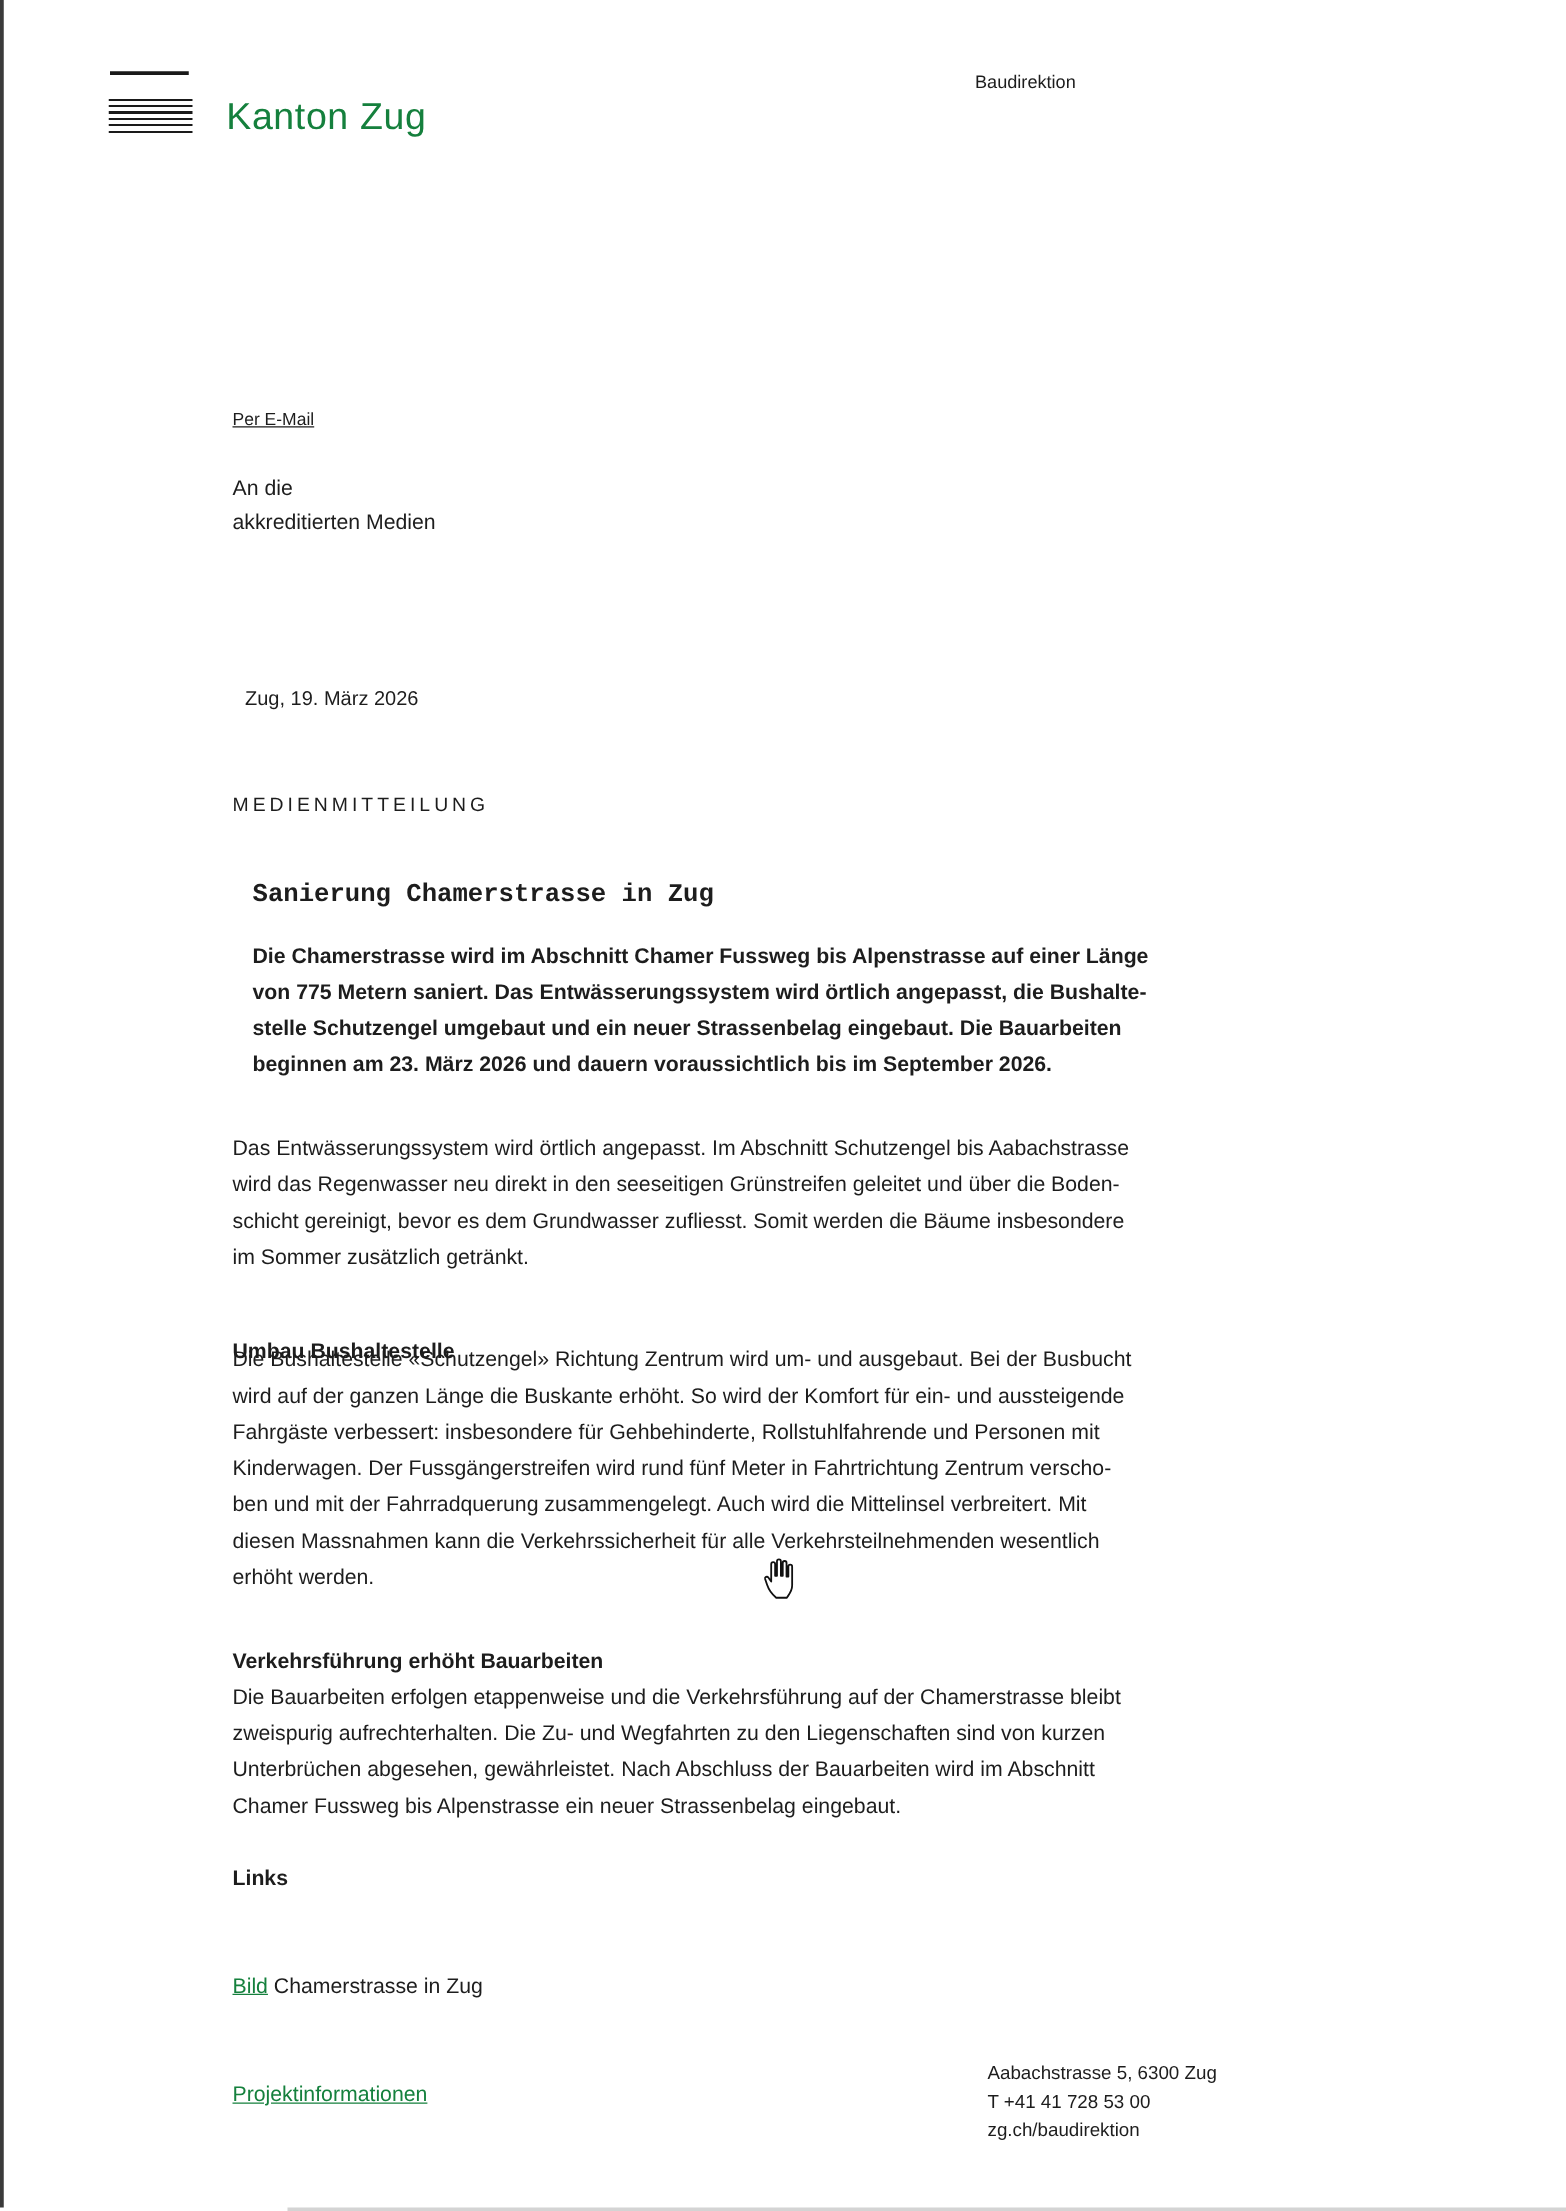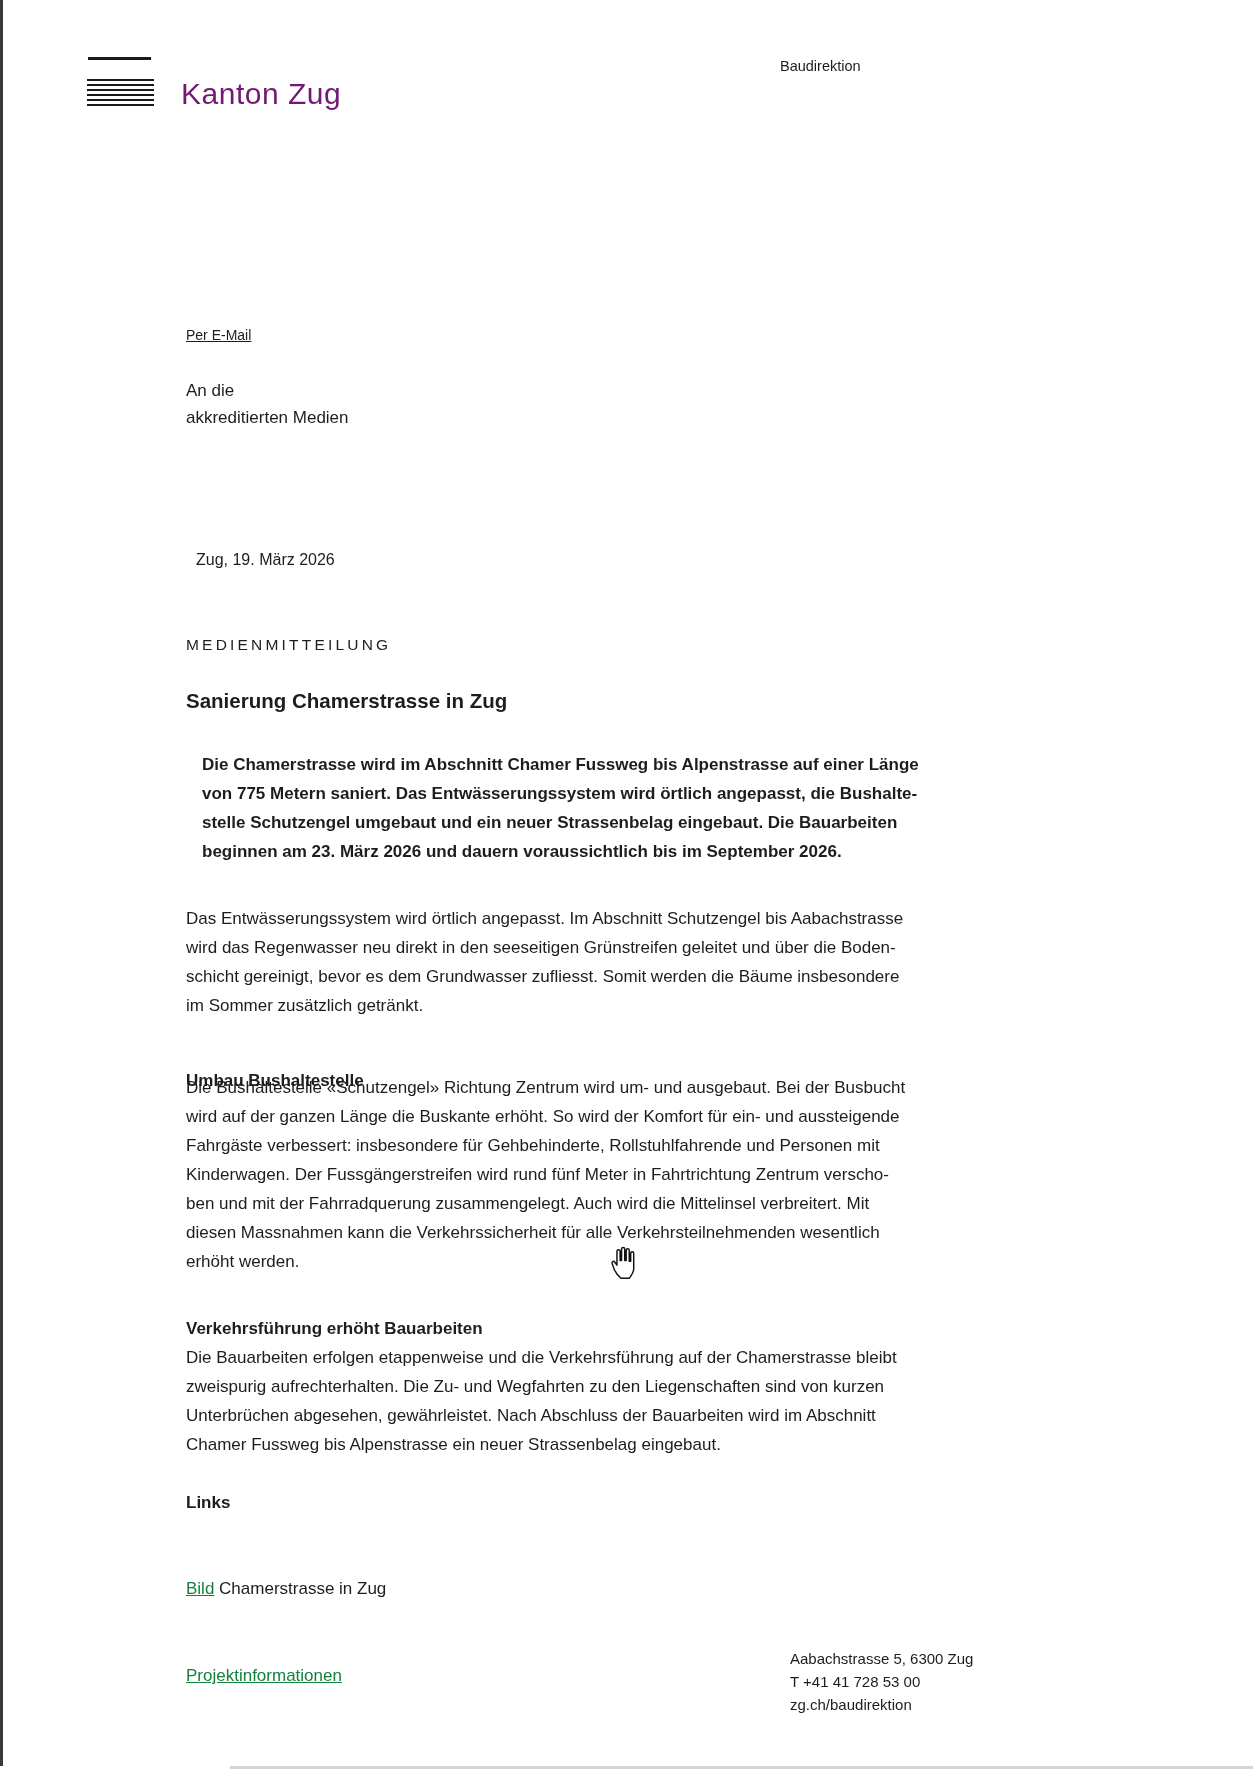--- a/index.html
+++ b/index.html
@@ -9,21 +9,21 @@
     font-family:"Liberation Sans", sans-serif;
   }
   .abs{position:absolute;}
   .left-edge{left:0;top:0;width:3px;height:1766px;background:#3a3a3a;}
   .bottom-strip{left:230px;top:1766px;width:1023px;height:3px;background:#d4d4d4;}
 
   
   .logo-top-line{left:88px;top:57px;width:63px;height:2.5px;background:#1a1a1a;}
   .logo-stripes{left:87px;top:79px;width:67px;height:28px;
     background:repeating-linear-gradient(to bottom,#1a1a1a 0 1.8px,transparent 1.8px 5.1px);}
-  .logo-wordmark{left:181px;top:76px;font-size:30px;line-height:36px;font-weight:400;color:#701a75;letter-spacing:0.5px;}
+  .logo-wordmark{left:181px;top:76px;font-size:30px;line-height:36px;font-weight:400;color:#15803d;letter-spacing:0.5px;}
   .department{left:780px;top:56px;font-size:14.5px;line-height:20px;}
 
   
   .per-email{left:186px;top:326px;font-size:14px;line-height:18px;text-decoration:underline;}
   .addressee{left:186px;top:377px;font-size:17px;line-height:27px;white-space:pre;}
 
   .dateline{left:180px;top:549px;font-size:16px;line-height:22px;margin-left:16px;}
   .doc-kind{left:186px;top:634px;font-size:15.5px;line-height:22px;letter-spacing:3.2px;}
   .page-title{left:186px;top:687px;font-size:20.5px;line-height:28px;font-weight:700;}
 
@@ -54,21 +54,21 @@
   <div class="abs logo-wordmark">Kanton Zug</div>
 </div>
 <div class="abs department">Baudirektion</div>
 
 <div class="abs per-email">Per E-Mail</div>
 <div class="abs addressee">An die
 akkreditierten Medien</div>
 
 <div class="abs dateline">Zug, 19. März 2026</div>
 <div class="abs doc-kind">MEDIENMITTEILUNG</div>
-<h1 class="abs page-title" style="margin:0;">Sanierung Chamerstrasse in Zug</h1>
+<h1 class="abs page-title" style="margin:16px;font-family:Liberation Mono, monospace;">Sanierung Chamerstrasse in Zug</h1>
 
 <div class="abs body-text bold lead">Die Chamerstrasse wird im Abschnitt Chamer Fussweg bis Alpenstrasse auf einer Länge
 von 775 Metern saniert. Das Entwässerungssystem wird örtlich angepasst, die Bushalte-
 stelle Schutzengel umgebaut und ein neuer Strassenbelag eingebaut. Die Bauarbeiten
 beginnen am 23. März 2026 und dauern voraussichtlich bis im September 2026.</div>
 <div class="abs body-text para1">Das Entwässerungssystem wird örtlich angepasst. Im Abschnitt Schutzengel bis Aabachstrasse
 wird das Regenwasser neu direkt in den seeseitigen Grünstreifen geleitet und über die Boden-
 schicht gereinigt, bevor es dem Grundwasser zufliesst. Somit werden die Bäume insbesondere
 im Sommer zusätzlich getränkt.</div>
 

